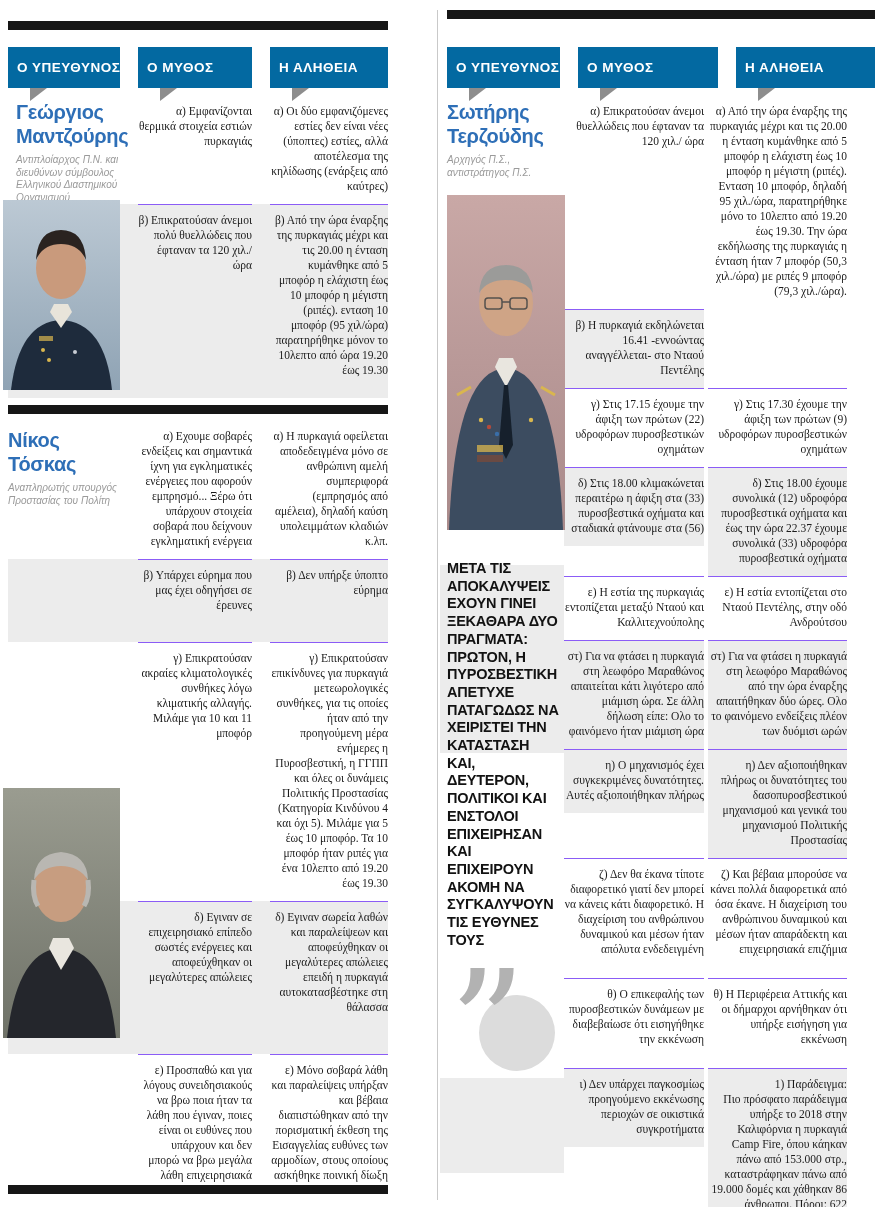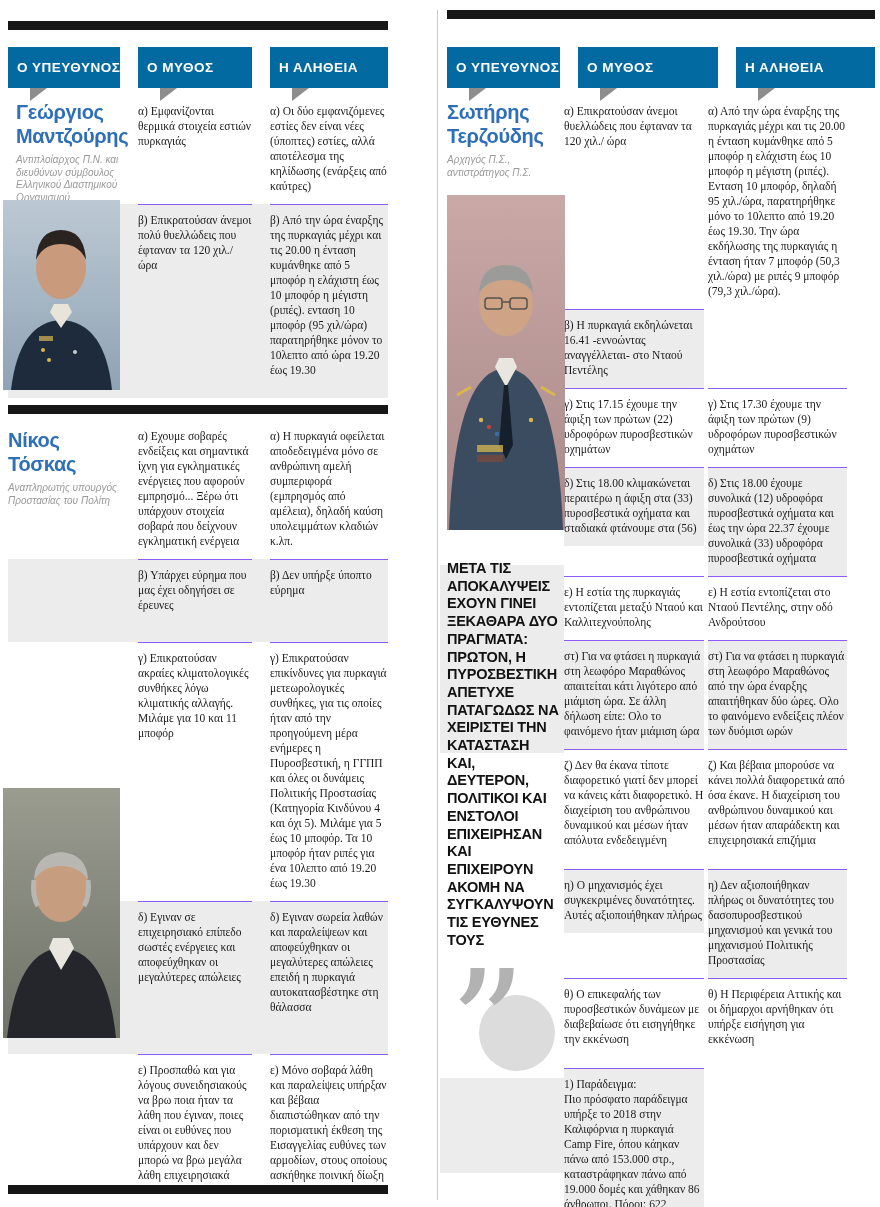--- a/index.html
+++ b/index.html
@@ -19,21 +19,21 @@
   .hbox .hlabel{color:#ffffff;font-weight:bold;font-size:13.5px;letter-spacing:.5px;white-space:nowrap;}
   .tail{position:absolute;left:22px;bottom:-13px;width:0;height:0;
         border-top:13px solid #8d8d8d;border-right:17px solid transparent;}
   .rows{position:absolute;left:0;right:0;z-index:1;}
   .group-left .sec1{top:100px;} .group-left .sec2{top:425px;}
   .group-right .rows{top:100px;}
   .row{display:grid;align-items:start;}
   .group-left .row{grid-template-columns:112px 114px 118px;column-gap:18px;}
   .group-right .row{grid-template-columns:113px 140px 139px;column-gap:4px;}
   .cell{min-width:0;}
-  .cell.myth,.cell.truth{padding:4px 0 10px;}
+  .cell.myth,.cell.truth{padding:4px 0 10px;text-align:right;}
   .row.sep .cell.myth,.row.sep .cell.truth{border-top:1px solid #8b5cf6;padding-top:8px;}
   .group-left .row.shaded{background:#ececec;}
   .group-right .row.shaded .cell.myth,.group-right .row.shaded .cell.truth{background:#ececec;}
   .bodytext{margin:0;font-family:"Liberation Serif",serif;font-size:11.5px;line-height:15px;
             color:#1b1b1b;}
   .preline{white-space:pre-line;}
   .person{position:absolute;z-index:2;}
   .person-name{color:#2e6fb7;font-weight:bold;font-size:20px;line-height:24px;letter-spacing:-.3px;}
   .person-title{margin-top:6px;color:#9a9a9a;font-style:italic;font-size:10px;line-height:12.5px;}
   .portrait{position:absolute;z-index:2;display:block;}
@@ -256,49 +256,52 @@
       </div>
       <div class="row sep shaded" style="min-height:84px;">
         <div class="cell c1"></div>
         <div class="cell myth">
           <p class="bodytext">στ) Για να φτάσει η πυρκαγιά στη λεωφόρο Μαραθώνος απαιτείται κάτι λιγότερο από μιάμιση ώρα. Σε άλλη δήλωση είπε: Ολο το φαινόμενο ήταν μιάμιση ώρα</p>
         </div>
         <div class="cell truth">
           <p class="bodytext">στ) Για να φτάσει η πυρκαγιά στη λεωφόρο Μαραθώνος από την ώρα έναρξης απαιτήθηκαν δύο ώρες. Ολο το φαινόμενο ενδείξεις πλέον των δυόμισι ωρών</p>
         </div>
       </div>
+      <div class="row sep shaded" style="min-height:88px;">
+        <div class="cell c1"></div>
+        <div class="cell myth">
+          <p class="bodytext">η) Ο μηχανισμός έχει συγκεκριμένες δυνατότητες. Αυτές αξιοποιήθηκαν πλήρως</p>
+        </div>
+        <div class="cell truth">
+          <p class="bodytext">η) Δεν αξιοποιήθηκαν πλήρως οι δυνατότητες του δασοπυροσβεστικού μηχανισμού και γενικά του μηχανισμού Πολιτικής Προστασίας</p>
+        </div>
+      </div>
       <div class="row sep" style="min-height:120px;">
         <div class="cell c1"></div>
         <div class="cell myth">
           <p class="bodytext">ζ) Δεν θα έκανα τίποτε διαφορετικό γιατί δεν μπορεί να κάνεις κάτι διαφορετικό. Η διαχείριση του ανθρώπινου δυναμικού και μέσων ήταν απόλυτα ενδεδειγμένη</p>
         </div>
         <div class="cell truth">
           <p class="bodytext">ζ) Και βέβαια μπορούσε να κάνει πολλά διαφορετικά από όσα έκανε. Η διαχείριση του ανθρώπινου δυναμικού και μέσων ήταν απαράδεκτη και επιχειρησιακά επιζήμια</p>
         </div>
       </div>
-      <div class="row sep shaded" style="min-height:88px;">
-        <div class="cell c1"></div>
-        <div class="cell myth">
-          <p class="bodytext">η) Ο μηχανισμός έχει συγκεκριμένες δυνατότητες. Αυτές αξιοποιήθηκαν πλήρως</p>
-        </div>
-        <div class="cell truth">
-          <p class="bodytext">η) Δεν αξιοποιήθηκαν πλήρως οι δυνατότητες του δασοπυροσβεστικού μηχανισμού και γενικά του μηχανισμού Πολιτικής Προστασίας</p>
-        </div>
-      </div>
       <div class="row sep" style="min-height:90px;">
         <div class="cell c1"></div>
         <div class="cell myth">
           <p class="bodytext">θ) Ο επικεφαλής των πυροσβεστικών δυνάμεων με διαβεβαίωσε ότι εισηγήθηκε την εκκένωση</p>
         </div>
         <div class="cell truth">
           <p class="bodytext">θ) Η Περιφέρεια Αττικής και οι δήμαρχοι αρνήθηκαν ότι υπήρξε εισήγηση για εκκένωση</p>
         </div>
       </div>
       <div class="row sep shaded" style="min-height:269px;">
         <div class="cell c1"></div>
+        <div class="cell myth">
+          <p class="bodytext">ι) Δεν υπάρχει παγκοσμίως προηγούμενο εκκένωσης περιοχών σε οικιστικά συγκροτήματα</p>
+        </div>
         <div class="cell truth">
           <p class="bodytext preline">1) Παράδειγμα:
 Πιο πρόσφατο παράδειγμα υπήρξε το 2018 στην Καλιφόρνια η πυρκαγιά Camp Fire, όπου κάηκαν πάνω από 153.000 στρ., καταστράφηκαν πάνω από 19.000 δομές και χάθηκαν 86 άνθρωποι. Πόροι: 622 πυροσβεστικά οχήματα, 23 Ε/Π, 3.223 πυροσβέστες. Η ταχύτητα ανέμου 67 μίλια/ώρα. Εγκατέλειψαν την περιοχή 50.000 κάτοικοι.
 2) Παράδειγμα:
 Στον Καναδά, το 2016 στην πυρκαγιά Fort McMurray, κάηκαν 1.500.000 στρ., καταστράφηκαν 2.400 σπίτια και έφυγαν 88.000 κάτοικοι.</p>
         </div>
       </div>
     </div>
 
     <div class="person" style="top:100px;left:0;width:113px;">

